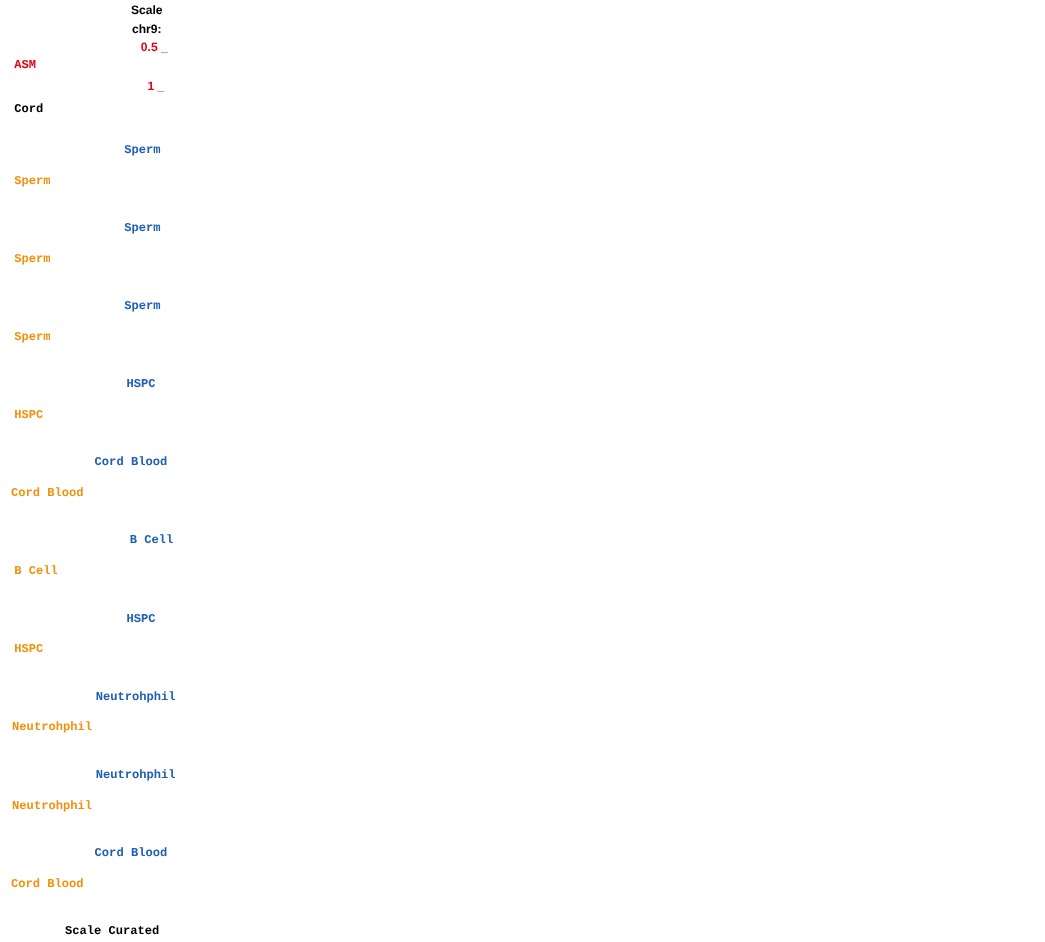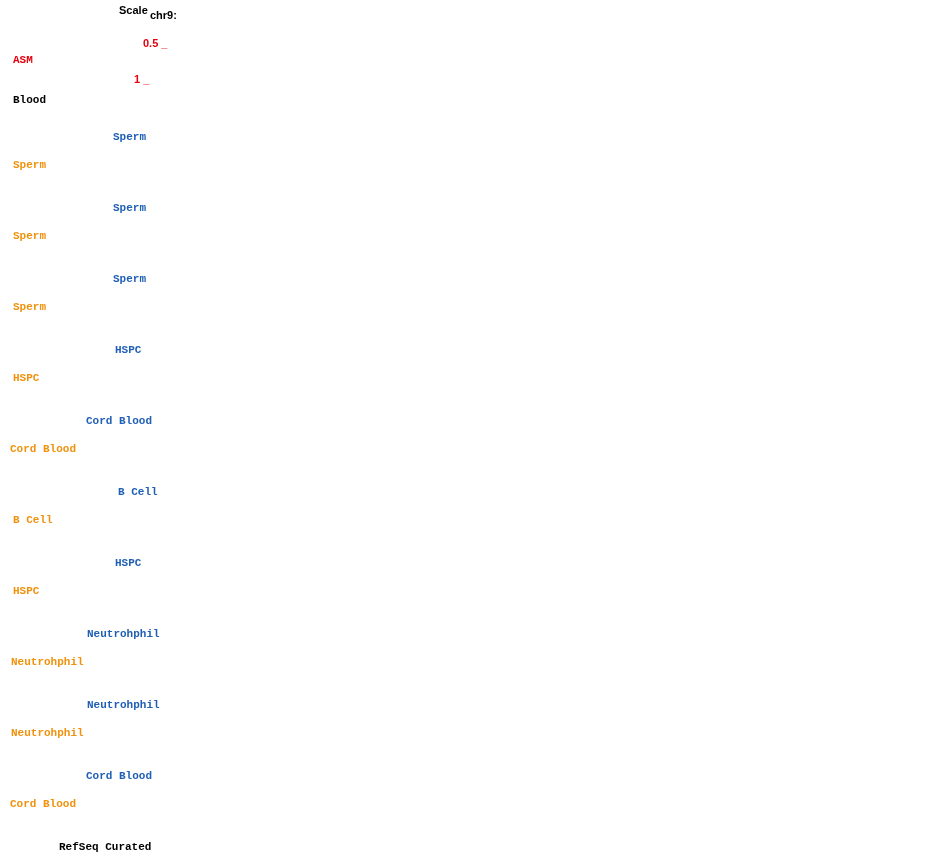--- a/index.html
+++ b/index.html
@@ -42,29 +42,29 @@
     white-space: nowrap;
   }
 </style>
 </head>
 <body>
 
 <div id="browser-track-view">
 
   <div class="lbl black" style="left:119px; top:4px;">Scale</div>
 
-  <div class="lbl black" style="left:120px; top:9px;margin-left:30px;">chr9:</div>
+  <div class="lbl black" style="left:120px; top:21px;">chr9:</div>
 
-  <div class="tick red" style="left:123px; top:37px;padding-left:20px;">0.5 _</div>
+  <div class="tick red" style="left:108px; top:37px;padding-left:20px;">0.5 _</div>
 
   <div class="tick red" style="left:134px; top:73px;">1 _</div>
 
   <div class="lbl lbl-left red" style="left:13px; top:54px;">ASM</div>
 
-  <div class="lbl lbl-left black" style="left:13px; top:94px;">Blood</div>
+  <div class="lbl lbl-left black" style="left:13px; top:94px;">Cord</div>
 
   <div class="lbl lbl-left blue" style="left:113px; top:131px;">Sperm</div>
   <div class="lbl lbl-left orange" style="left:13px; top:159px;">Sperm</div>
 
   <div class="lbl lbl-left blue" style="left:113px; top:202px;">Sperm</div>
   <div class="lbl lbl-left orange" style="left:13px; top:230px;">Sperm</div>
 
   <div class="lbl lbl-left blue" style="left:113px; top:273px;">Sperm</div>
   <div class="lbl lbl-left orange" style="left:13px; top:301px;">Sperm</div>
 
@@ -82,15 +82,15 @@
 
   <div class="lbl lbl-left blue" style="left:87px; top:628px;">Neutrohphil</div>
   <div class="lbl lbl-left orange" style="left:11px; top:656px;">Neutrohphil</div>
 
   <div class="lbl lbl-left blue" style="left:87px; top:699px;">Neutrohphil</div>
   <div class="lbl lbl-left orange" style="left:11px; top:727px;">Neutrohphil</div>
 
   <div class="lbl lbl-left blue" style="left:86px; top:770px;">Cord Blood</div>
   <div class="lbl lbl-left orange" style="left:10px; top:798px;">Cord Blood</div>
 
-  <div class="lbl lbl-left black" style="left:59px; top:841px;">RefSeq Curated</div>
+  <div class="lbl lbl-left black" style="left:59px; top:841px;">Scale Curated</div>
 
 </div>
 
 </body></html>

